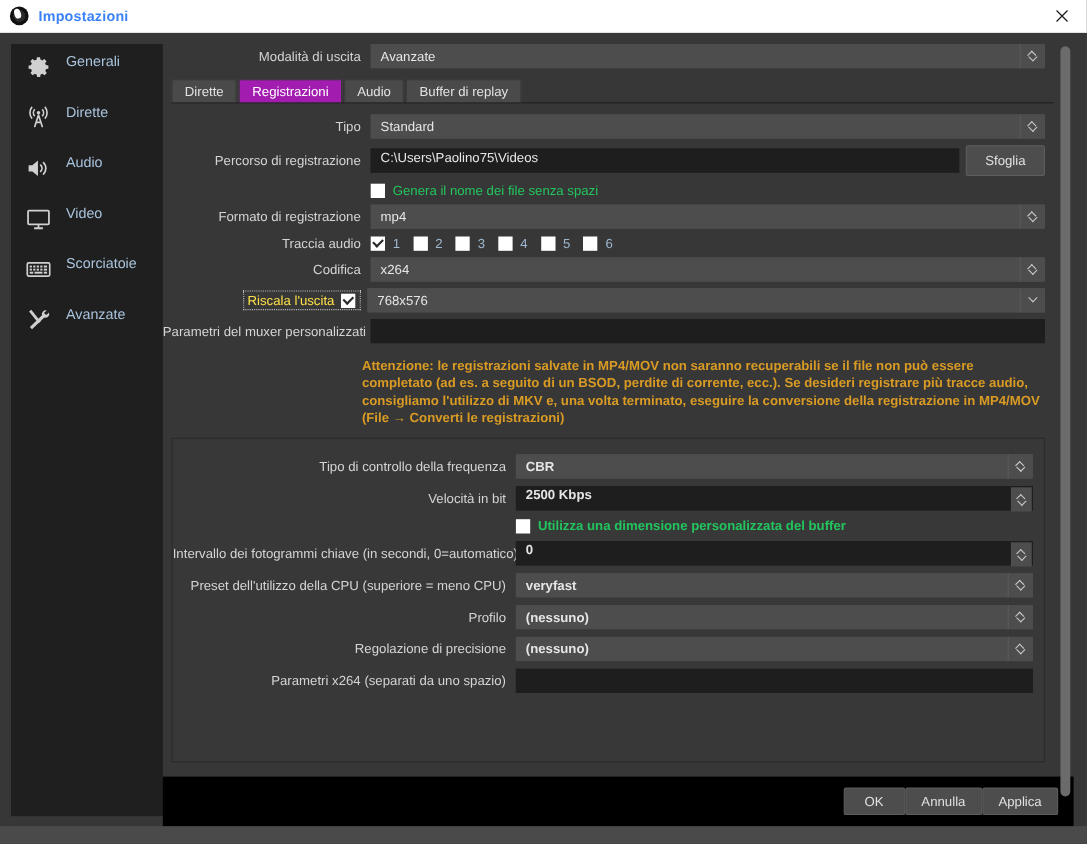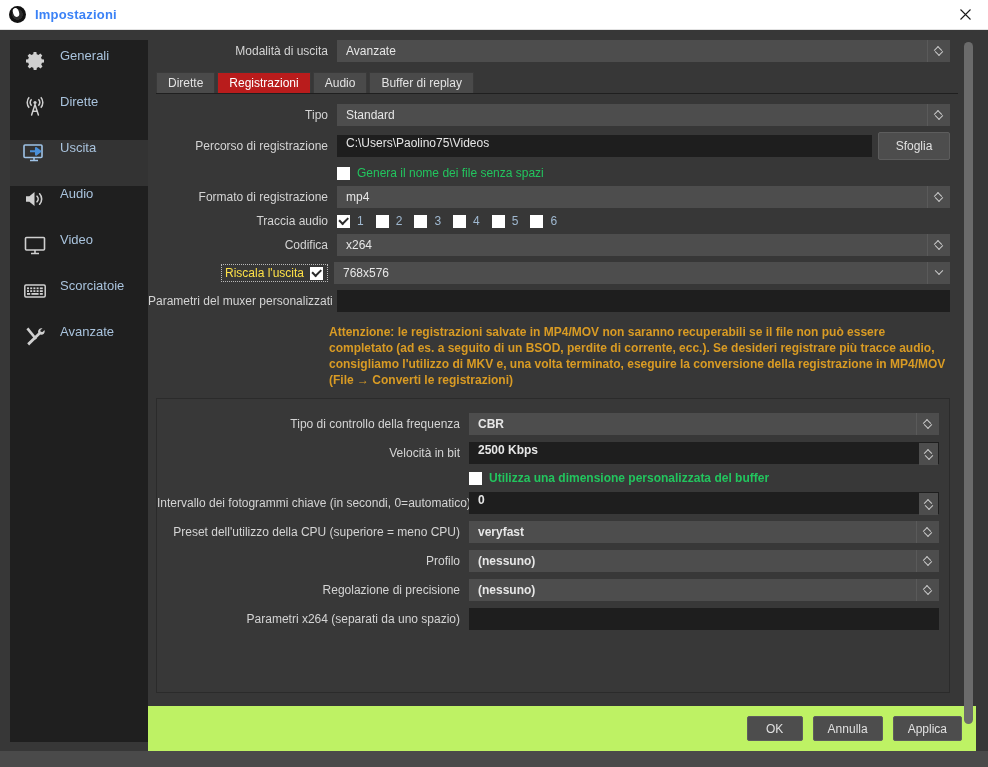--- a/index.html
+++ b/index.html
@@ -172,21 +172,21 @@
     display: flex; align-items: flex-end; margin: 8px 0 0 8px;
     border-bottom: 1px solid #1f1f1f;
     height: 23px;
   }
   .tab {
     height: 21px; padding: 0 11px; background: #4a4a4a; color: #e2e2e2;
     display: flex; align-items: center; font-size: 12px;
     margin-right: 2px; border: 1px solid #3a3a3a; border-bottom: none;
     box-sizing: border-box;
   }
-  .tab.active { background: #b91c1c; color: #ffffff; }
+  .tab.active { background: #a21caf; color: #ffffff; }
 
   .warning {
     color: #d99b24; font-weight: bold; font-size: 12px; line-height: 16px;
     margin: 12px 0 6px 0; padding-left: 181px; padding-right: 8px;
   }
   .groupbox {
     border: 1px solid #2b2b2b; background: #383838;
     margin: 10px 8px 0 8px; padding: 14px 0 10px 0;
   }
   .groupbox .row .lbl { width: 303px; flex: 0 0 303px; }
@@ -198,22 +198,22 @@
 
   .focusbox {
     border: 1px dotted #b9b9b9; padding: 1px 4px 1px 3px;
     display: inline-flex; align-items: center; gap: 6px;
     margin-left: auto;
   }
   .riscala-label { color: #fde047; font-size: 12px; text-align: center;}
 
   .footer {
     height: 45px; display: flex; align-items: center; justify-content: flex-end;
-    gap: 10px; padding-right: 14px; flex: 0 0 45px;
-    background: #bef264;
+    padding-right: 14px; flex: 0 0 45px;
+    background: #000000;
   }
   .footer .btn { min-width: 56px; height: 25px; }
   .bottomstrip { height: 16px; background: #4a4a4a; flex: 0 0 16px;}
 
   .toprow { padding-right: 8px; }
 </style>
 </head>
 <body>
 
 <div class="window">
@@ -248,30 +248,20 @@
           <svg width="24" height="24" viewBox="0 0 24 24" fill="none" stroke="#d0d0d0" stroke-width="1.5">
             <circle cx="12" cy="7.5" r="1.6" fill="#d0d0d0" stroke="none"></circle>
             <path d="M8.6 4.3a4.8 4.8 0 0 0 0 6.4M15.4 4.3a4.8 4.8 0 0 1 0 6.4"></path>
             <path d="M6.2 2.2a8 8 0 0 0 0 10.6M17.8 2.2a8 8 0 0 1 0 10.6"></path>
             <path d="M12 9.6 L8.6 20 M12 9.6 L15.4 20 M9.7 16.2 h4.6" stroke-linecap="round"></path>
           </svg>
         </span>
         <span>Dirette</span>
       </div>
 
-      <div class="side-item selected">
-        <span class="ico">
-          <svg width="26" height="24" viewBox="0 0 26 24">
-            <rect x="2" y="4" width="18" height="12.5" rx="1" fill="none" stroke="#9fc3e6" stroke-width="1.6"></rect>
-            <path d="M8 19.5 h8 M12 16.5 v3" stroke="#9fc3e6" stroke-width="1.6" fill="none"></path>
-            <path d="M8 10.3 h9 M14 7 l4.2 3.3 L14 13.6 z" fill="#4a90d9" stroke="#4a90d9" stroke-width="2.1" stroke-linejoin="round"></path>
-          </svg>
-        </span>
-        <span>Uscita</span>
-      </div>
 
       <div class="side-item">
         <span class="ico">
           <svg width="24" height="24" viewBox="0 0 24 24">
             <path d="M3 9.2h3.4L11.5 5v14L6.4 14.8H3z" fill="#d0d0d0"></path>
             <path d="M14 9.2a4 4 0 0 1 0 5.6M16.6 6.8a7.6 7.6 0 0 1 0 10.4" fill="none" stroke="#d0d0d0" stroke-width="1.6" stroke-linecap="round"></path>
           </svg>
         </span>
         <span>Audio</span>
       </div>

